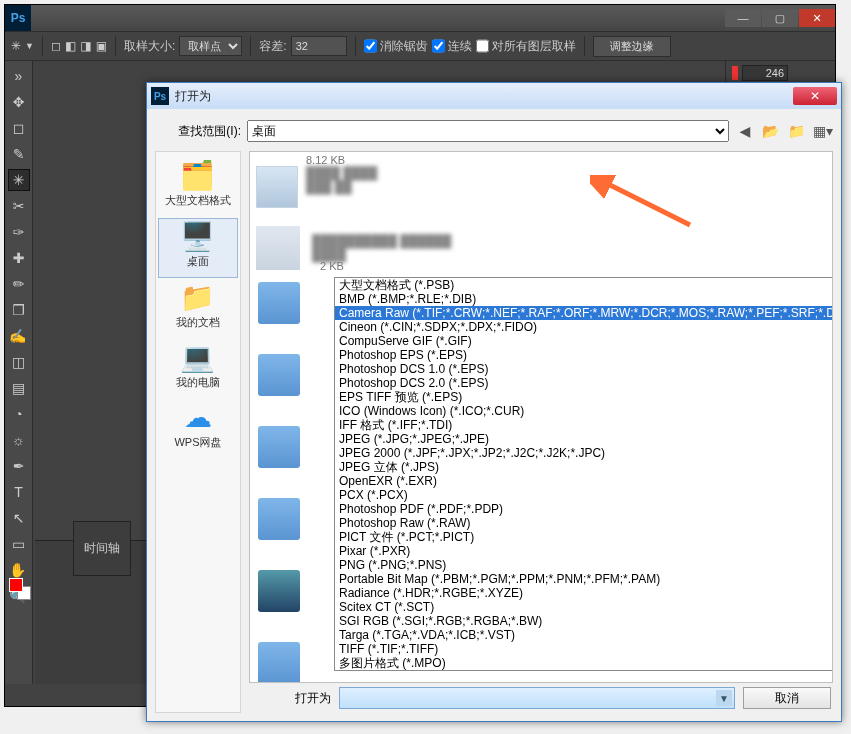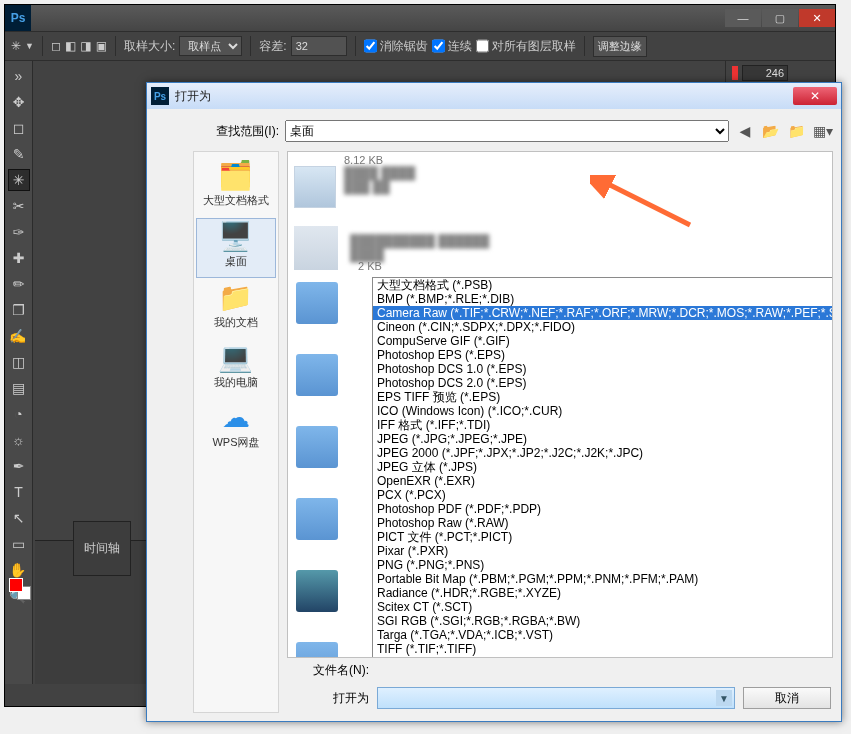--- a/index.html
+++ b/index.html
@@ -115,21 +115,21 @@
       </label>
     <label>
         <input type="checkbox" checked="" style="">
         <span>连续</span>
       </label>
     <label>
         <input type="checkbox" style="">
         <span>对所有图层取样</span>
       </label>
     <div class="sep"></div>
-    <button style="background:#525252;border:1px solid #2d2d2d;color:#ddd;font-size:11px;padding:2px 4px;text-align:right;">调整边缘</button>
+    <button style="background:#525252;border:1px solid #2d2d2d;color:#ddd;font-size:11px;padding:2px 16px;text-align:right;">调整边缘</button>
   </div>
 
   <div class="ps-body">
     <div class="ps-tools">
       <div class="ps-tool">»</div>
       <div class="ps-tool">✥</div>
       <div class="ps-tool">◻</div>
       <div class="ps-tool">✎</div>
       <div class="ps-tool active">✳</div>
       <div class="ps-tool">✂</div>
@@ -189,21 +189,21 @@
   </div>
 </div>
 
 <div class="dialog">
   <div class="dlg-title">
     <div class="icon">Ps</div>
     <span>打开为</span>
     <div class="dlg-close">✕</div>
   </div>
   <div class="dlg-body">
-    <div style="display:flex;flex-direction:column;flex:1;gap:6px;margin-left:38px;">
+    <div style="display:flex;flex-direction:column;flex:1;gap:6px;">
       <div class="dlg-toprow">
         <span style="width:86px;text-align:right;">查找范围(I):</span>
         <select><option>桌面</option></select>
         <div class="dlg-ticon">◀</div>
         <div class="dlg-ticon">📂</div>
         <div class="dlg-ticon">📁</div>
         <div class="dlg-ticon">▦▾</div>
       </div>
 
       <div style="display:flex;gap:8px;flex:1;">
@@ -261,24 +261,20 @@
                 <div class="r">Radiance (*.HDR;*.RGBE;*.XYZE)</div>
                 <div class="r">Scitex CT (*.SCT)</div>
                 <div class="r">SGI RGB (*.SGI;*.RGB;*.RGBA;*.BW)</div>
                 <div class="r">Targa (*.TGA;*.VDA;*.ICB;*.VST)</div>
                 <div class="r">TIFF (*.TIF;*.TIFF)</div>
                 <div class="r">多图片格式 (*.MPO)</div>
               </div>
           </div>
 
           <div class="dlg-bottom">
-            <label>文件名(N):</label>
-            <div style="flex:1;"></div>
-          </div>
-          <div class="dlg-bottom">
             <label>打开为</label>
             <div class="combo">
               <div class="drop">▼</div>
             </div>
             <button class="btn">取消</button>
           </div>
         </div>
       </div>
     </div>
   </div>

